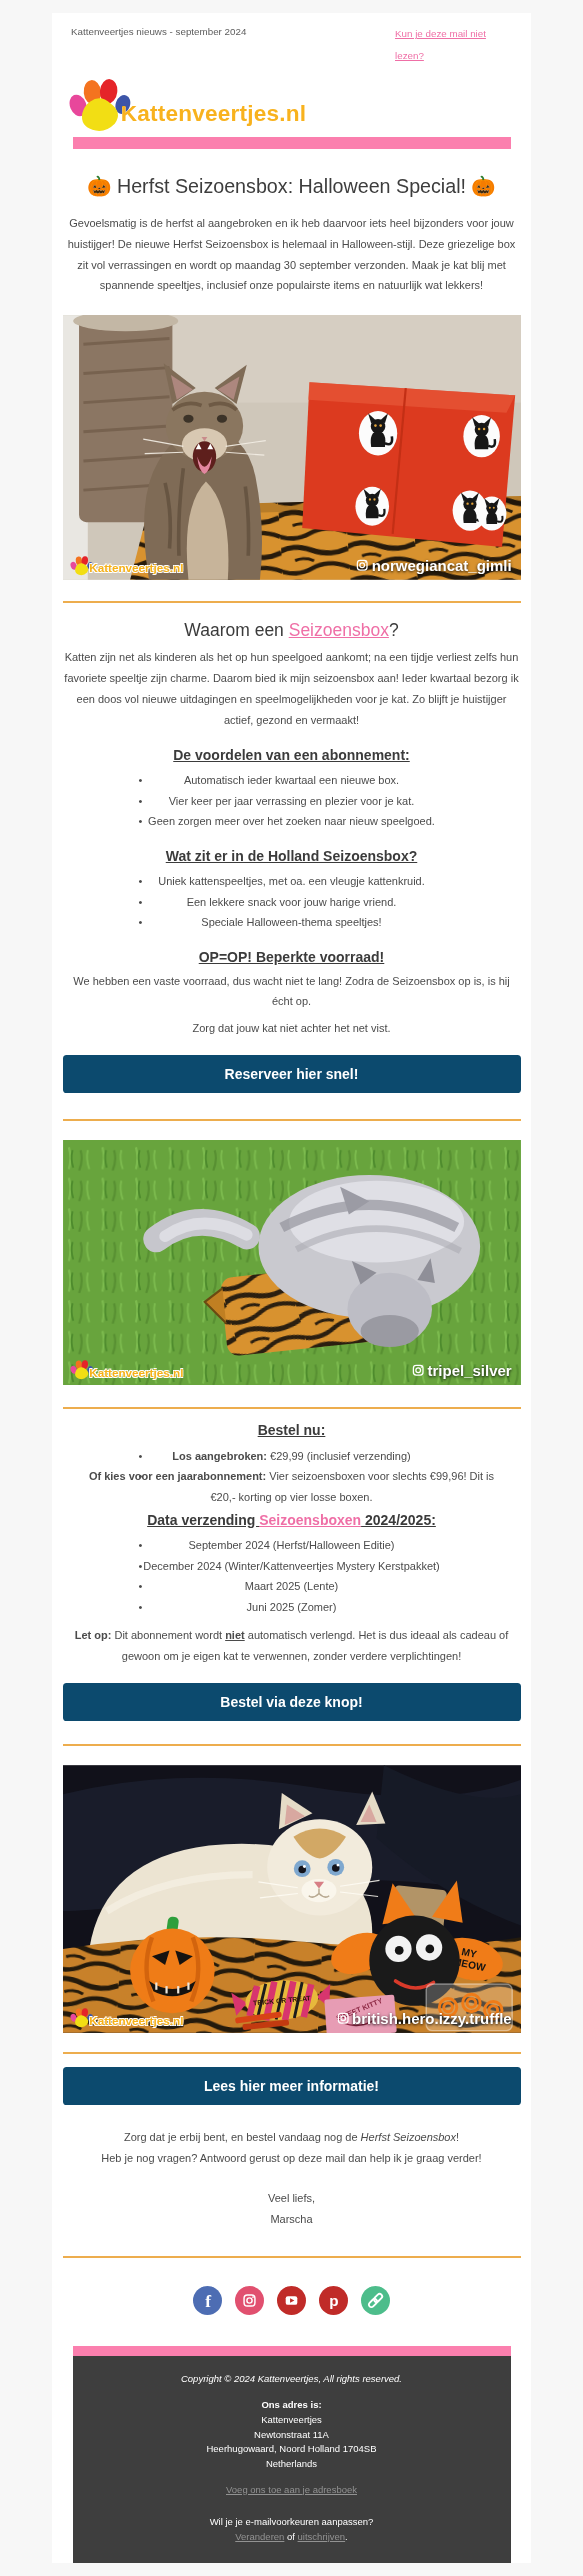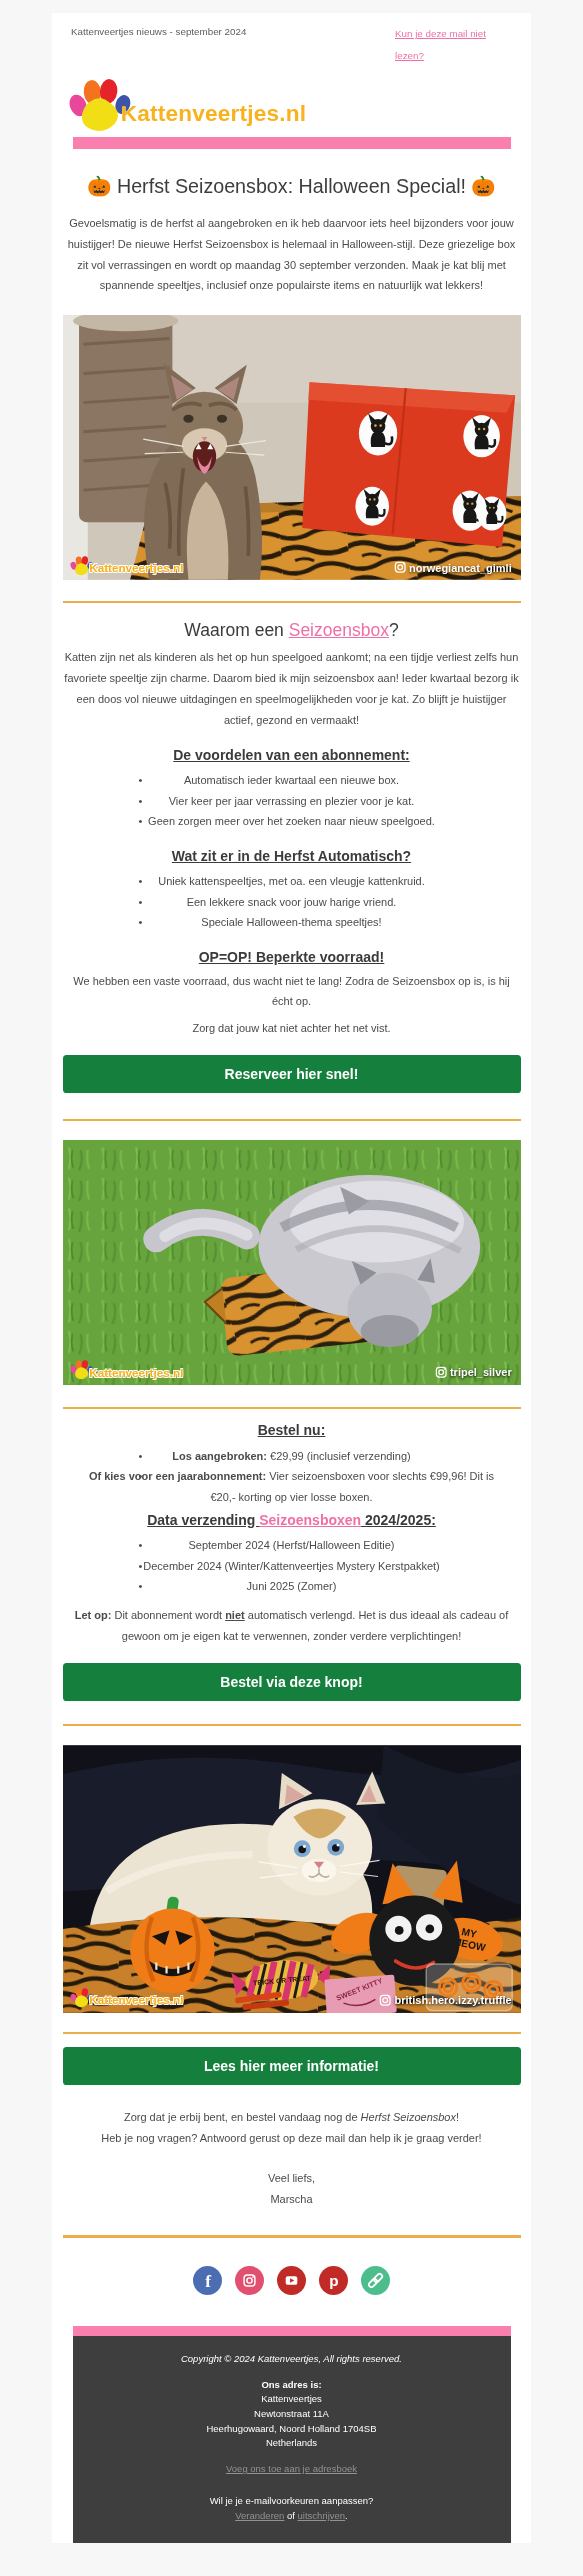--- a/index.html
+++ b/index.html
@@ -25,33 +25,33 @@
   .divider{height:2.2px;background:#EDAD4D;}
   .d1{margin:20.4px 0 17.5px;} .d2{margin:26px 0 19px;} .d3{margin:22px 0 7.3px;}
   .d4{margin:23px 0 19px;} .d5{margin:19px 0 13px;} .d6{margin:26px 0 0;}
   h2.sec{font-size:17.5px;font-weight:normal;color:#3b3b3b;text-align:center;margin:0 0 4.4px;}
   h3.sub{font-size:14px;font-weight:bold;color:#3b3b3b;text-align:center;text-decoration:underline;margin:13px 0 5.8px;}
   h3.mt{margin-top:16px;} h3.mt2{margin-top:4px;}
   .plink{color:#ef6fa6;text-decoration:underline;}
   ul.blist{list-style:none;padding:0;margin:7.3px 0 4.4px;}
   ul.blist li{position:relative;text-align:center;font-size:11px;line-height:1.87;padding:0 25px;color:#4b4b4b;}
   ul.blist li::before{content:"\2022";position:absolute;left:76px;top:0;color:#4b4b4b;}
-  .btn{display:block;background:#15803d;border-radius:3.6px;color:#ffffff;font-size:14px;font-weight:bold;text-align:center;text-decoration:none;padding:11px 0;margin:16px 0;}
+  .btn{display:block;background:#0c4a6e;border-radius:3.6px;color:#ffffff;font-size:14px;font-weight:bold;text-align:center;text-decoration:none;padding:11px 0;margin:16px 0;}
   .btn.b2{margin-top:16px;} .btn.b3{margin:13px 0 0;}
   .u{text-decoration:underline;}
   .letop{margin-top:8px;}
   .closing{margin-top:22px;}
   .closing p{margin:0;}
   .closing .sig{margin-top:19px;}
   
   .watermark{position:absolute;left:7.3px;bottom:4.4px;display:flex;align-items:flex-end;}
   .wm-text{font-family:"Liberation Sans",sans-serif;font-size:11.7px;font-weight:bold;color:#F6B118;margin-left:-3.6px;margin-bottom:2.2px;
     text-shadow:-0.7px -0.7px 0 #fff,0.7px -0.7px 0 #fff,-0.7px 0.7px 0 #fff,0.7px 0.7px 0 #fff;}
   .credit{position:absolute;right:8.8px;bottom:6.6px;display:flex;align-items:center;gap:3px;
-    color:#fff;font-size:11px;font-weight:bold;text-shadow:0 0.7px 2.9px rgba(0,0,0,.9);}
+    color:#fff;font-size:15px;font-weight:bold;text-shadow:0 0.7px 2.9px rgba(0,0,0,.9);}
   
   .social{display:flex;justify-content:center;gap:13px;margin:28px 0 31px;}
   .social a{display:block;width:29px;height:29px;}
   
   .footer{width:438px;margin:0 auto;background:#3E3E3E;color:#ffffff;text-align:center;font-size:9.5px;line-height:1.55;padding:16px 10.2px 19px;box-sizing:border-box;}
   .footer p{margin:0;}
   .footer .it{font-style:italic;}
   .footer .gap{height:11px;}
   .footer .gap2{height:17.5px;}
   .footer .b{font-weight:bold;}
@@ -198,21 +198,21 @@
       <h2 class="sec"><span>Waarom een </span><a href="#" class="plink">Seizoensbox</a><span>?</span></h2>
       <p class="body">Katten zijn net als kinderen als het op hun speelgoed aankomt; na een tijdje verliest zelfs hun favoriete speeltje zijn charme. Daarom bied ik mijn seizoensbox aan! Ieder kwartaal bezorg ik een doos vol nieuwe uitdagingen en speelmogelijkheden voor je kat. Zo blijft je huistijger actief, gezond en vermaakt!</p>
 
       <h3 class="sub mt">De voordelen van een abonnement:</h3>
       <ul class="blist">
         <li>Automatisch ieder kwartaal een nieuwe box.</li>
         <li>Vier keer per jaar verrassing en plezier voor je kat.</li>
         <li>Geen zorgen meer over het zoeken naar nieuw speelgoed.</li>
       </ul>
 
-      <h3 class="sub mt">Wat zit er in de Herfst Automatisch?</h3>
+      <h3 class="sub mt">Wat zit er in de Holland Seizoensbox?</h3>
       <ul class="blist">
         <li>Uniek kattenspeeltjes, met oa. een vleugje kattenkruid.</li>
         <li>Een lekkere snack voor jouw harige vriend.</li>
         <li>Speciale Halloween-thema speeltjes!</li>
       </ul>
 
       <h3 class="sub mt">OP=OP! Beperkte voorraad!</h3>
       <p class="body">We hebben een vaste voorraad, dus wacht niet te lang! Zodra de Seizoensbox op is, is hij écht op.</p>
       <p class="body">Zorg dat jouw kat niet achter het net vist.</p>
 
@@ -284,20 +284,21 @@
       <h3 class="sub">Bestel nu:</h3>
       <ul class="blist">
         <li><strong>Los aangebroken:</strong><span> €29,99 (inclusief verzending)</span></li>
         <li><strong>Of kies voor een jaarabonnement:</strong><span> Vier seizoensboxen voor slechts €99,96! Dit is €20,- korting op vier losse boxen.</span></li>
       </ul>
 
       <h3 class="sub mt2"><span>Data verzending </span><a href="#" class="plink">Seizoensboxen</a><span> 2024/2025:</span></h3>
       <ul class="blist">
         <li>September 2024 (Herfst/Halloween Editie)</li>
         <li>December 2024 (Winter/Kattenveertjes Mystery Kerstpakket)</li>
+        <li>Maart 2025 (Lente)</li>
         <li>Juni 2025 (Zomer)</li>
       </ul>
 
       <p class="body letop"><strong>Let op:</strong><span> Dit abonnement wordt </span><strong class="u">niet</strong><span> automatisch verlengd. Het is dus ideaal als cadeau of gewoon om je eigen kat te verwennen, zonder verdere verplichtingen!</span></p>
 
       <a href="#" class="btn b2">Bestel via deze knop!</a>
 
       <div class="divider d4"></div>
 
       <div class="img-wrap">

